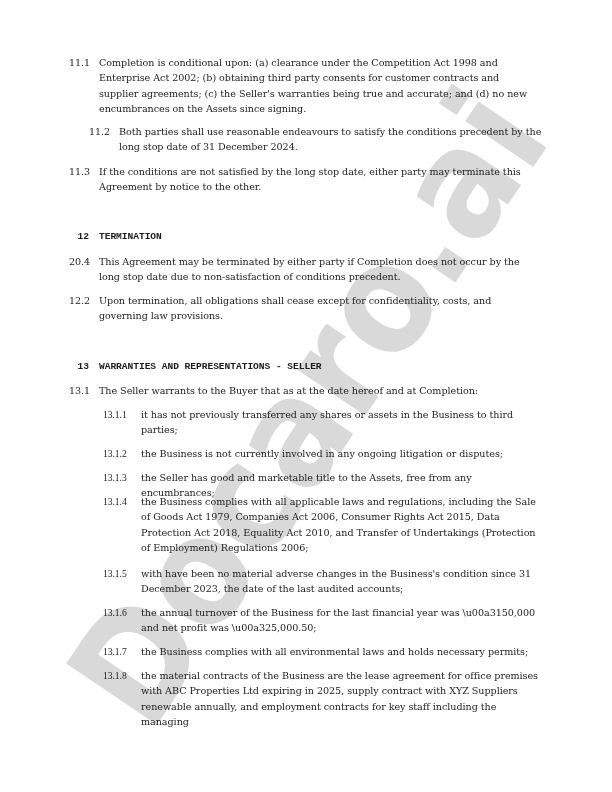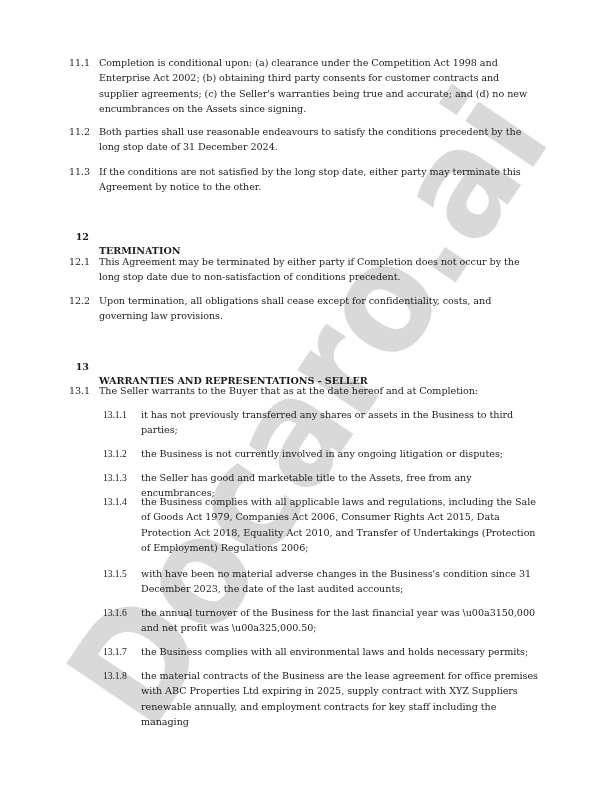--- a/index.html
+++ b/index.html
@@ -51,30 +51,30 @@
     }
     .clause .text {
       margin-left: 30px;
       width: 440px;
     }
     .heading {
       position: absolute;
       left: 69px;
       width: 470px;
       font-weight: bold;
+      font-family: Liberation Mono, monospace;
     }
     .heading .num {
       position: absolute;
       left: 0;
       width: 20px;
       text-align: right;
     }
     .heading .text {
       margin-left: 30px;
-      margin-top: 14px;
     }
     .sub {
       position: absolute;
       left: 103px;
       width: 440px;
     }
     .sub .num {
       position: absolute;
       left: 0;
       top: 0;
@@ -96,37 +96,37 @@
     <text x="0" y="0" transform="translate(150,735) rotate(-56)" font-family="DejaVu Sans, Liberation Sans, sans-serif" font-weight="bold" font-size="150" fill="#d9d9d9" textLength="720" lengthAdjust="spacingAndGlyphs">Docaro.ai</text>
   </svg>
 
   <div class="content">
 
     <div class="clause" style="top:55px;">
       <span class="num">11.1</span>
       <div class="text"><b>Completion</b><span> is conditional upon: (a) clearance under the Competition Act 1998 and Enterprise Act 2002; (b) obtaining third party consents for customer contracts and supplier agreements; (c) the </span><b>Seller</b><span>'s warranties being true and accurate; and (d) no new encumbrances on the </span><b>Assets</b><span> since signing.</span></div>
     </div>
 
-    <div class="clause" style="top:124px;">
+    <div class="clause" style="top:124px;margin-left:20px;">
       <span class="num">11.2</span>
       <div class="text">Both parties shall use reasonable endeavours to satisfy the conditions precedent by the long stop date of 31 December 2024.</div>
     </div>
 
     <div class="clause" style="top:164px;">
       <span class="num">11.3</span>
       <div class="text">If the conditions are not satisfied by the long stop date, either party may terminate this Agreement by notice to the other.</div>
     </div>
 
     <div class="heading" style="top:229px;">
       <span class="num">12</span>
       <div class="text">TERMINATION</div>
     </div>
 
     <div class="clause" style="top:254px;">
-      <span class="num">12.1</span>
+      <span class="num">20.4</span>
       <div class="text"><span>This Agreement may be terminated by either party if </span><b>Completion</b><span> does not occur by the long stop date due to non-satisfaction of conditions precedent.</span></div>
     </div>
 
     <div class="clause" style="top:293px;">
       <span class="num">12.2</span>
       <div class="text">Upon termination, all obligations shall cease except for confidentiality, costs, and governing law provisions.</div>
     </div>
 
     <div class="heading" style="top:359px;">
       <span class="num">13</span>

